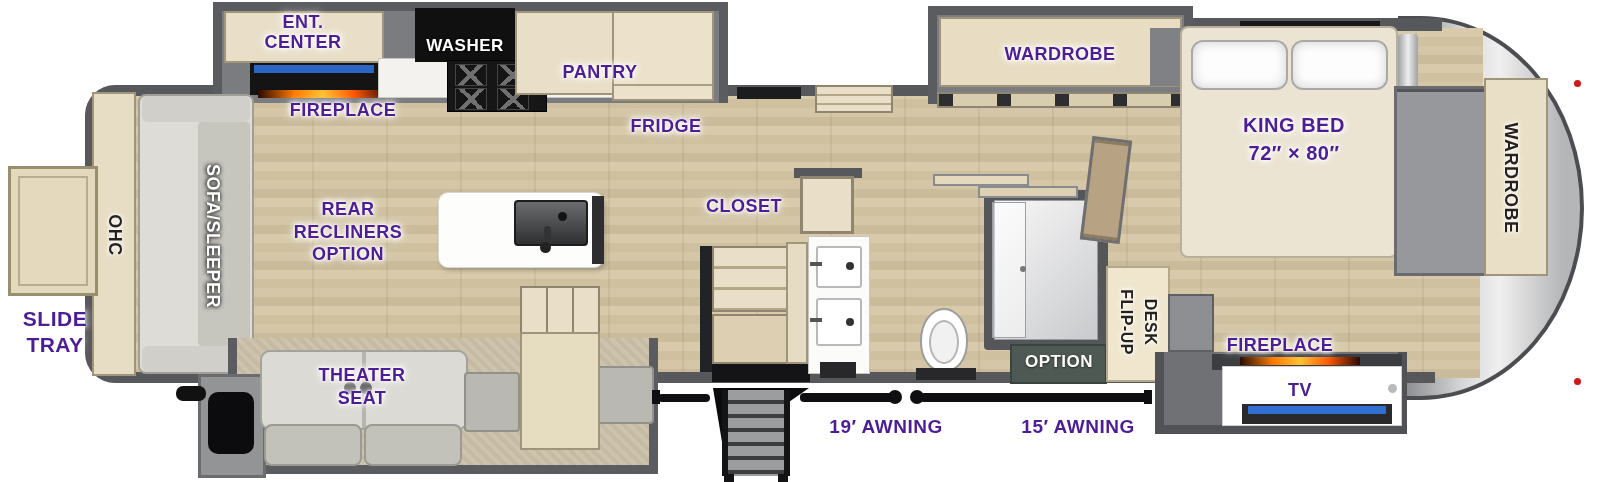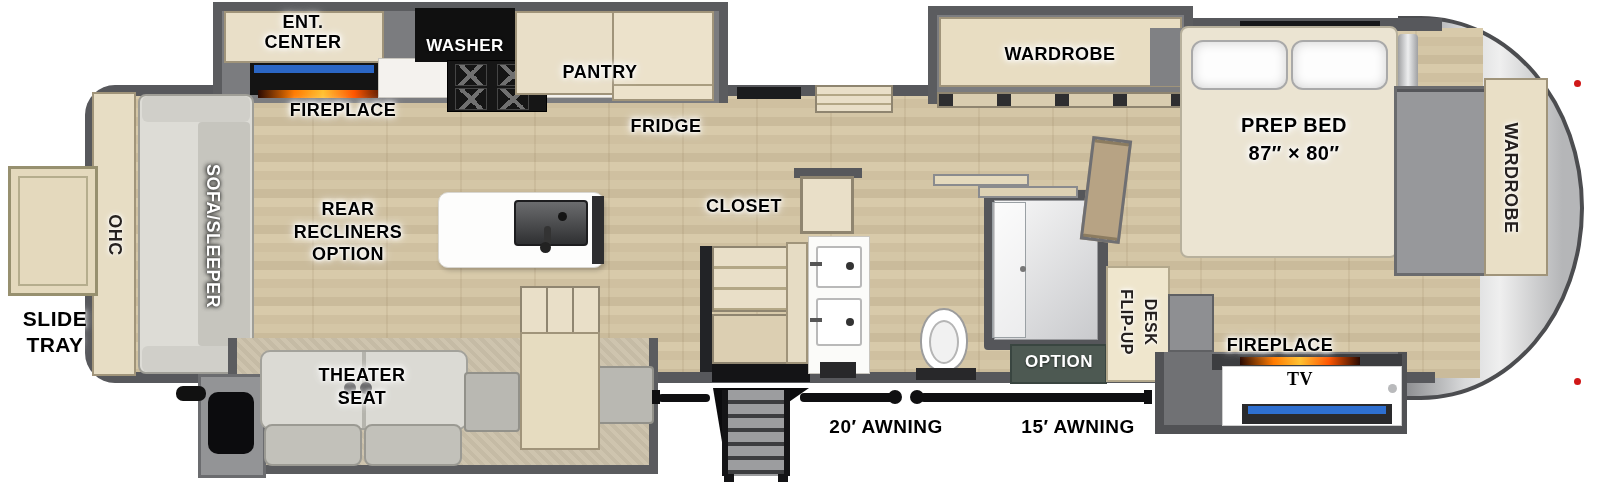--- a/index.html
+++ b/index.html
@@ -1,19 +1,19 @@
 <!DOCTYPE html>
 <html><head>
 <meta charset="utf-8">
 <style>
   html,body{margin:0;padding:0;background:#fff;}
   #canvas{position:relative;width:1600px;height:482px;background:#ffffff;overflow:hidden;
           font-family:"Liberation Sans", sans-serif;}
   .abs{position:absolute;box-sizing:border-box;}
-  .lbl{position:absolute;box-sizing:border-box;font-weight:bold;color:#000000;
+  .lbl{position:absolute;box-sizing:border-box;font-weight:bold;color:#4c1d95;
        text-align:center;white-space:pre-line;line-height:1.12;letter-spacing:.5px;
        font-size:17px;
        text-shadow:0 0 2px #fff,0 0 4px #fff,0 0 6px rgba(255,255,255,.95),0 0 10px rgba(255,255,255,.8),0 0 14px rgba(255,255,255,.6);}
   .lbl-lg{font-size:19px;}
   .vlbl{position:absolute;font-weight:bold;color:#26211f;white-space:nowrap;
         font-size:17px;letter-spacing:.5px;
         transform:translate(-50%,-50%) rotate(90deg);
         text-shadow:0 0 2px #fff,0 0 4px #fff,0 0 7px rgba(255,255,255,.9);}
   .vlbl-white{color:#fff;text-shadow:0 0 2px #4a4a48,0 0 4px #3c3c3a,0 1px 5px #2e2e2c;}
   .white-lbl{color:#fff;text-shadow:0 1px 2px rgba(0,0,0,.55);}
@@ -212,30 +212,30 @@
   <div class="lbl" style="left:596px;top:116px;width:140px;font-size:18px;">FRIDGE</div>
 
   <div class="lbl" style="left:268px;top:198px;width:160px;font-size:18px;line-height:1.25;">REAR
 RECLINERS
 OPTION</div>
 
   <div class="lbl" style="left:674px;top:196px;width:140px;font-size:18px;">CLOSET</div>
 
   <div class="lbl" style="left:985px;top:44px;width:150px;font-size:18px;">WARDROBE</div>
 
-  <div class="lbl lbl-lg" style="left:1214px;top:114px;width:160px;font-size:20px;">PREP BED</div>
-  <div class="lbl lbl-lg" style="left:1214px;top:142px;width:160px;font-size:20px;">87″ × 80″</div>
+  <div class="lbl lbl-lg" style="left:1214px;top:114px;width:160px;font-size:20px;">KING BED</div>
+  <div class="lbl lbl-lg" style="left:1214px;top:142px;width:160px;font-size:20px;">72″ × 80″</div>
 
   <div class="vlbl" style="left:1510px;top:178px;font-size:18px;">WARDROBE</div>
 
   <div class="lbl white-lbl" style="left:1012px;top:352px;width:94px;font-size:17px;">OPTION</div>
   <div class="vlbl" style="left:1126px;top:322px;font-size:16px;">FLIP-UP</div>
   <div class="vlbl" style="left:1150px;top:322px;font-size:16px;">DESK</div>
   <div class="lbl" style="left:1205px;top:335px;width:150px;font-size:18px;">FIREPLACE</div>
-  <div class="lbl" style="left:1250px;top:369px;width:100px;font-size:18px;text-shadow:none;font-family:Liberation Serif, serif;">TV</div>
+  <div class="lbl" style="left:1250px;top:380px;width:100px;font-size:18px;text-shadow:none;">TV</div>
 
   <div class="lbl" style="left:292px;top:364px;width:140px;font-size:18px;line-height:1.25;">THEATER
 SEAT</div>
 
-  <div class="lbl" style="left:796px;top:416px;width:180px;font-size:19px;">20′ AWNING</div>
+  <div class="lbl" style="left:796px;top:416px;width:180px;font-size:19px;">19′ AWNING</div>
   <div class="lbl" style="left:988px;top:416px;width:180px;font-size:19px;">15′ AWNING</div>
 
 </div>
 
 </body></html>

